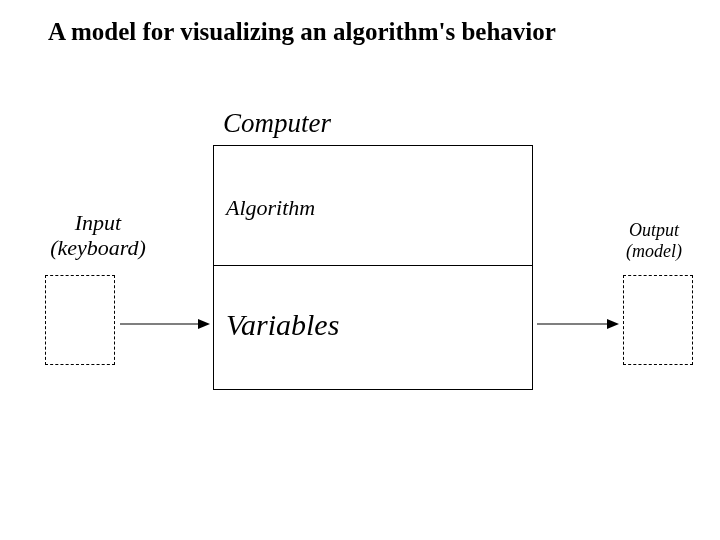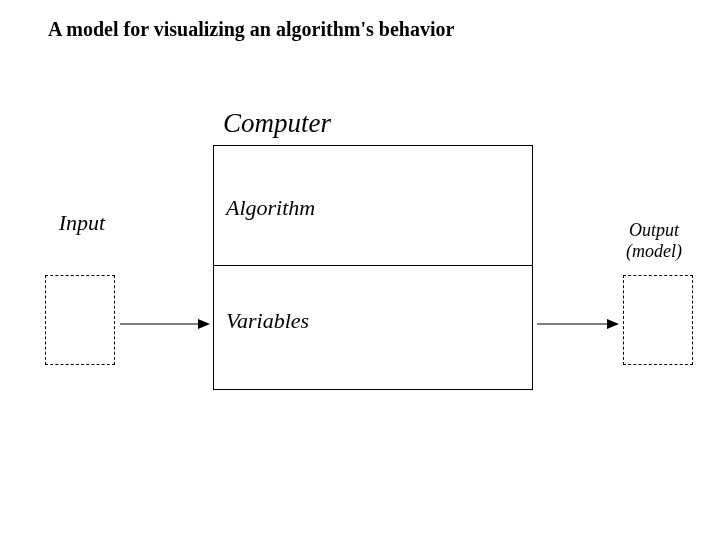--- a/index.html
+++ b/index.html
@@ -13,21 +13,21 @@
   }
   .stage {
     position: relative;
     width: 720px;
     height: 540px;
   }
   .title {
     position: absolute;
     left: 48px;
     top: 18px;
-    font-size: 20px;
+    font-size: 25px;
     font-weight: bold;
   }
   .computer-label {
     position: absolute;
     left: 223px;
     top: 108px;
     font-size: 27px;
     font-style: italic;
   }
   .computer-box {
@@ -52,26 +52,26 @@
     left: 213px;
     top: 265px;
     width: 320px;
     height: 0;
     border-top: 1px solid #000;
   }
   .variables-label {
     position: absolute;
     left: 226px;
     top: 308px;
-    font-size: 22px;
+    font-size: 30px;
     font-style: italic;
   }
   .input-label {
     position: absolute;
-    left: 12px;
+    left: 28px;
     top: 210px;
     width: 140px;
     font-size: 22px;
     font-style: italic;
     text-align: center;
     line-height: 1.15;
   }
   .output-label {
     position: absolute;
     left: 594px;
@@ -115,20 +115,21 @@
 
   <div class="computer-box"></div>
 
   <div class="algorithm-label">Algorithm</div>
   <div class="algorithm-underline"></div>
 
   <div class="variables-label">Variables</div>
 
   <div class="input-label">
     <span>Input</span><br>
+    <span>(keyboard)</span>
   </div>
 
   <div class="output-label">
     <span>Output</span><br>
     <span>(model)</span>
   </div>
 
   <div class="input-box"></div>
   <div class="output-box"></div>
 

